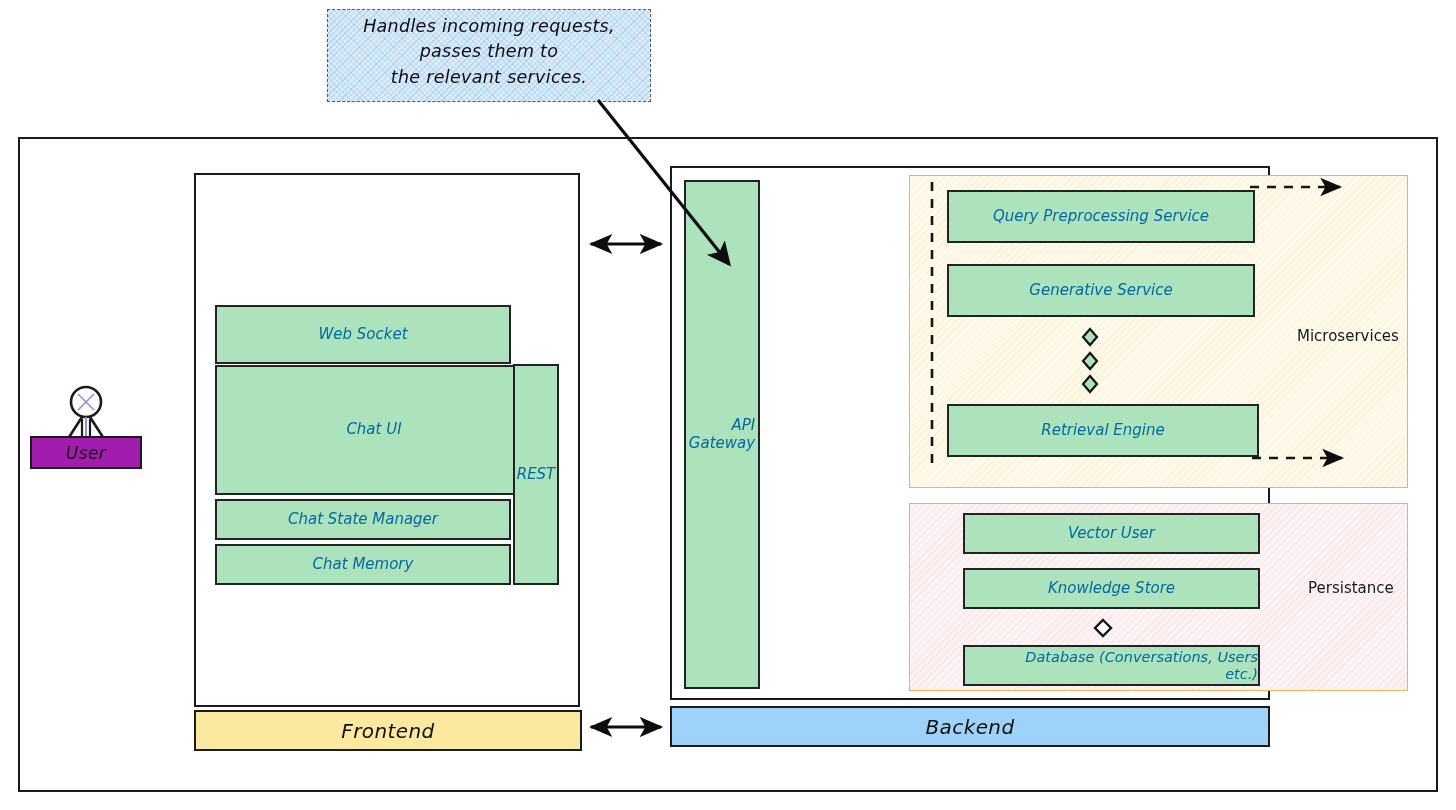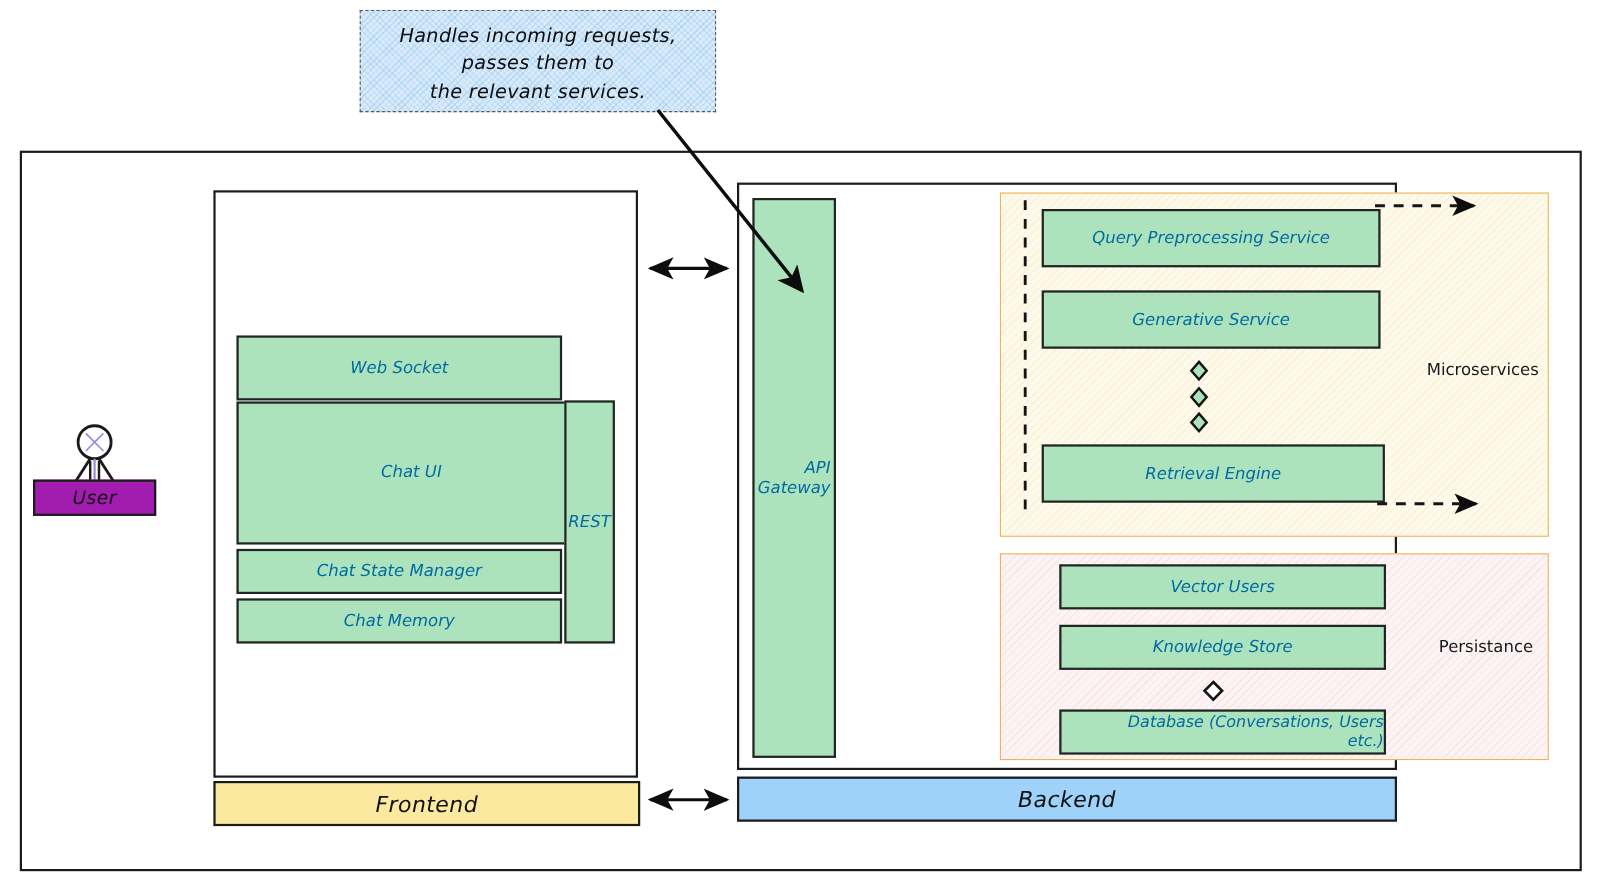--- a/index.html
+++ b/index.html
@@ -55,21 +55,21 @@
   }
 
   
   .callout{
     position:absolute;box-sizing:border-box;
     border:1.6px dashed #5b5b5b;
     background:
       repeating-linear-gradient(135deg, rgba(120,185,235,.38) 0 1px, rgba(255,255,255,0) 1px 4px),
       repeating-linear-gradient(45deg, rgba(120,185,235,.30) 0 1px, rgba(255,255,255,0) 1px 4px),
       #dcecfa;
-    display:flex;align-items:flex-end;justify-content:center;
+    display:flex;align-items:flex-start;justify-content:center;
     text-align:center;
   }
   .callout-text{
     font-family:"DejaVu Sans","Liberation Sans",sans-serif;
     font-style:italic;font-size:17.5px;line-height:1.45;color:#0d0d0d;
     letter-spacing:.3px;padding:4px 10px;
   }
 
   
   .user-label{
@@ -148,21 +148,21 @@
     <span>Generative Service</span>
   </div>
   <div class="box green" style="left:947px;top:404px;width:312px;height:53px;">
     <span>Retrieval Engine</span>
   </div>
 
   <div class="box group-persist" style="left:909px;top:503px;width:499px;height:188px;"></div>
   <div class="group-label" style="left:1308px;top:579px;">Persistance</div>
 
   <div class="box green" style="left:963px;top:513px;width:297px;height:41px;">
-    <span>Vector Users</span>
+    <span>Vector User</span>
   </div>
   <div class="box green" style="left:963px;top:568px;width:297px;height:41px;">
     <span>Knowledge Store</span>
   </div>
   <div class="box green small" style="left:963px;top:645px;width:297px;height:41px;padding-left:31px;">
     <span>Database (Conversations, Users etc.)</span>
   </div>
 
   <div class="box yellow-bar" style="left:194px;top:710px;width:388px;height:41px;">
     <span class="hand">Frontend</span>

